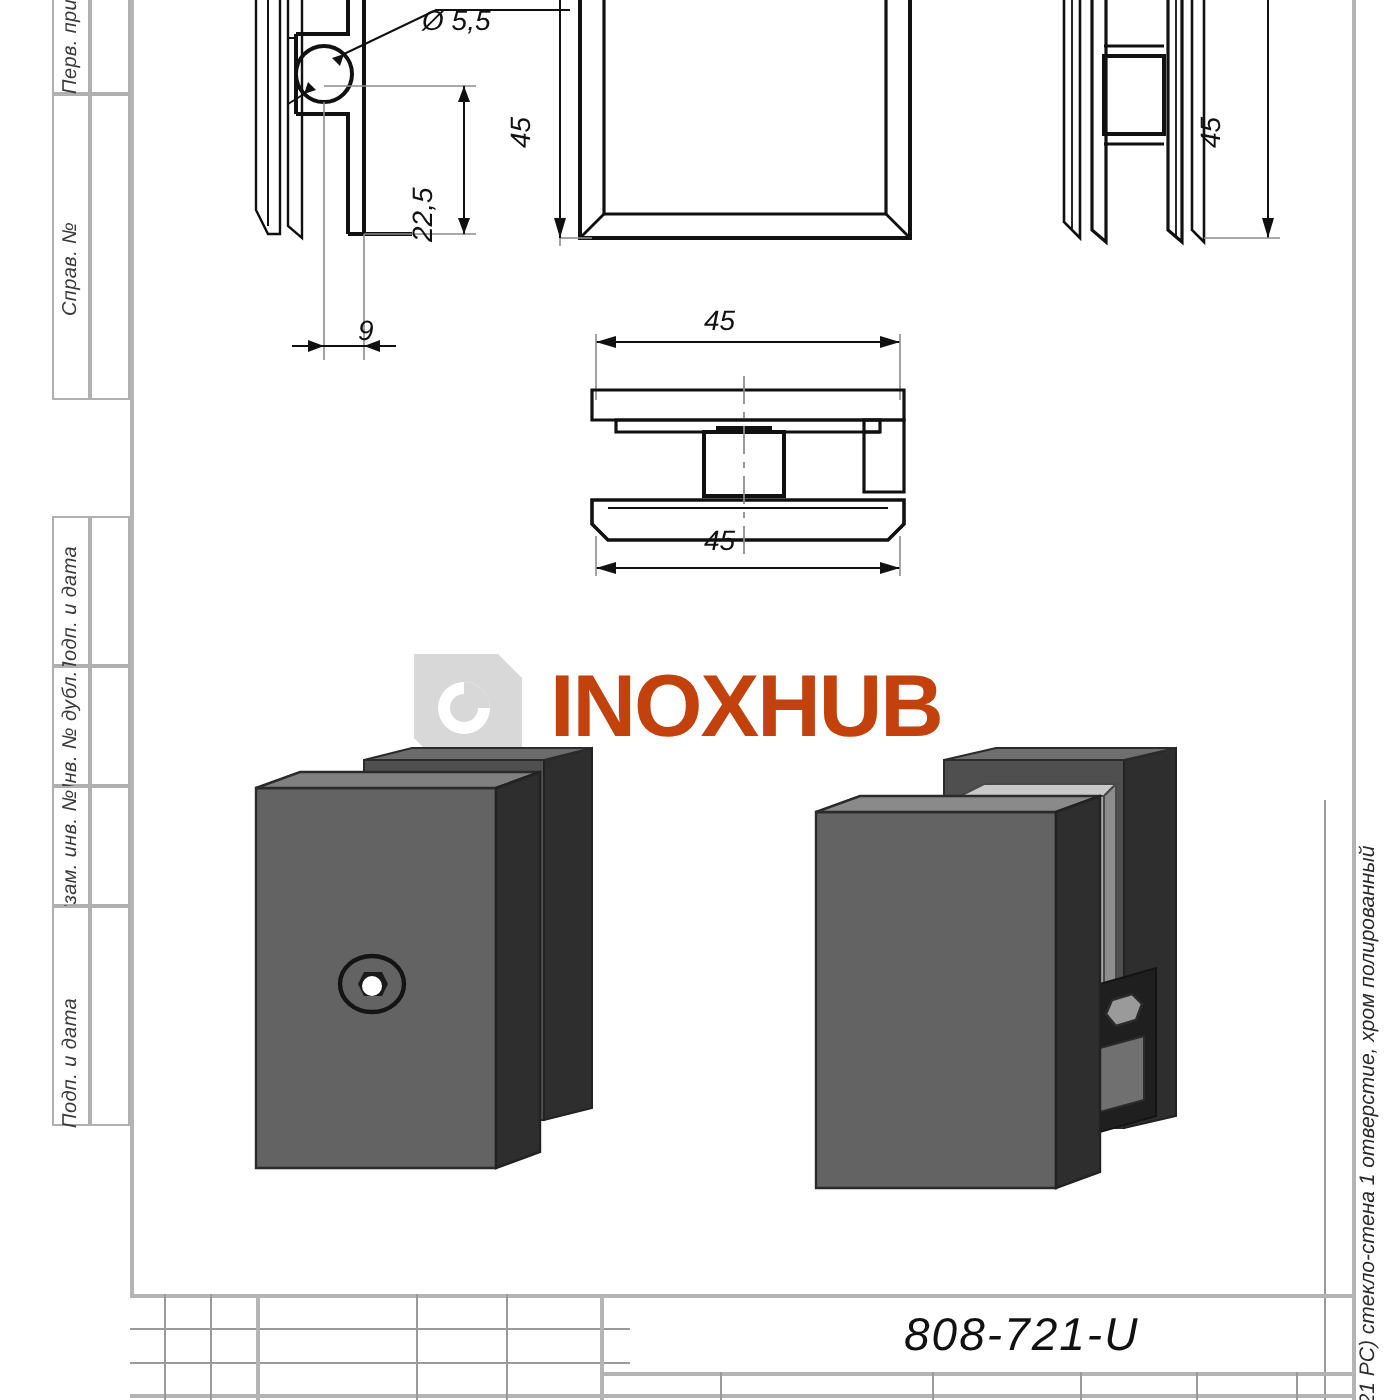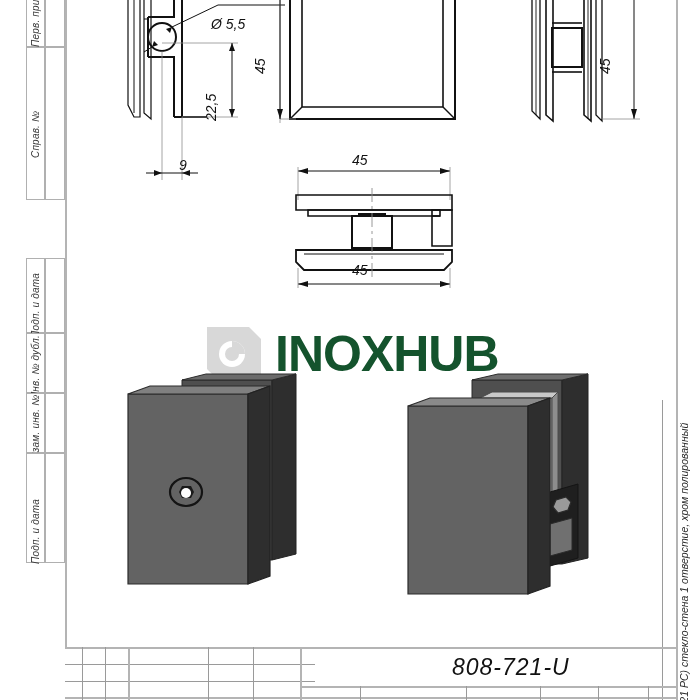--- a/index.html
+++ b/index.html
@@ -27,21 +27,21 @@
   
   .dim{position:absolute;font-style:italic;font-size:14px;color:#111;
        white-space:nowrap;}
   .dim.rot{transform-origin:left bottom;}
   .tb-title{position:absolute;font-style:italic;font-size:23px;color:#111;
             white-space:nowrap;letter-spacing:1px;margin-left:16px;}
 
   
   .wm{position:absolute;display:flex;align-items:center;gap:12px;
       opacity:1;pointer-events:none;}
-  .wm-text{font-weight:bold;font-size:50px;color:#14532d;letter-spacing:-1px;
+  .wm-text{font-weight:bold;font-size:44px;color:#c2410c;letter-spacing:-1px;
            font-family:"Liberation Sans",sans-serif;}
 
   svg{display:block;overflow:visible;}
 </style>
 </head>
 <body>
 
 <div class="sheet">
 
   <div>
@@ -120,21 +120,21 @@
       <line x1="52" y1="56" x2="52" y2="185"></line>
       <line x1="72" y1="122" x2="72" y2="185"></line>
     </g>
     <g stroke="#111" stroke-width="1">
       <line x1="36" y1="178" x2="88" y2="178"></line>
     </g>
     <polygon points="52,178 44,175 44,181" fill="#111"></polygon>
     <polygon points="72,178 80,175 80,181" fill="#111"></polygon>
   </svg>
 
-  <div class="dim" style="left:211px;top:16px;text-align:center;">Ø 5,5</div>
+  <div class="dim" style="left:211px;top:2px;text-align:center;">Ø 5,5</div>
   <div class="dim rot" style="left:219px;top:105px;transform:rotate(-90deg);">22,5</div>
   <div class="dim" style="left:179px;top:157px;">9</div>
 
   <svg style="position:absolute;left:270px;top:-5px;width:210px;height:140px;" viewBox="0 0 210 140">
     <g fill="none" stroke="#111" stroke-width="2">
 
       <path d="M20 -5 L20 124 L185 124 L185 -5"></path>
 
       <path d="M32 -5 L32 112 L173 112 L173 -5" stroke-width="1.6"></path>
 

